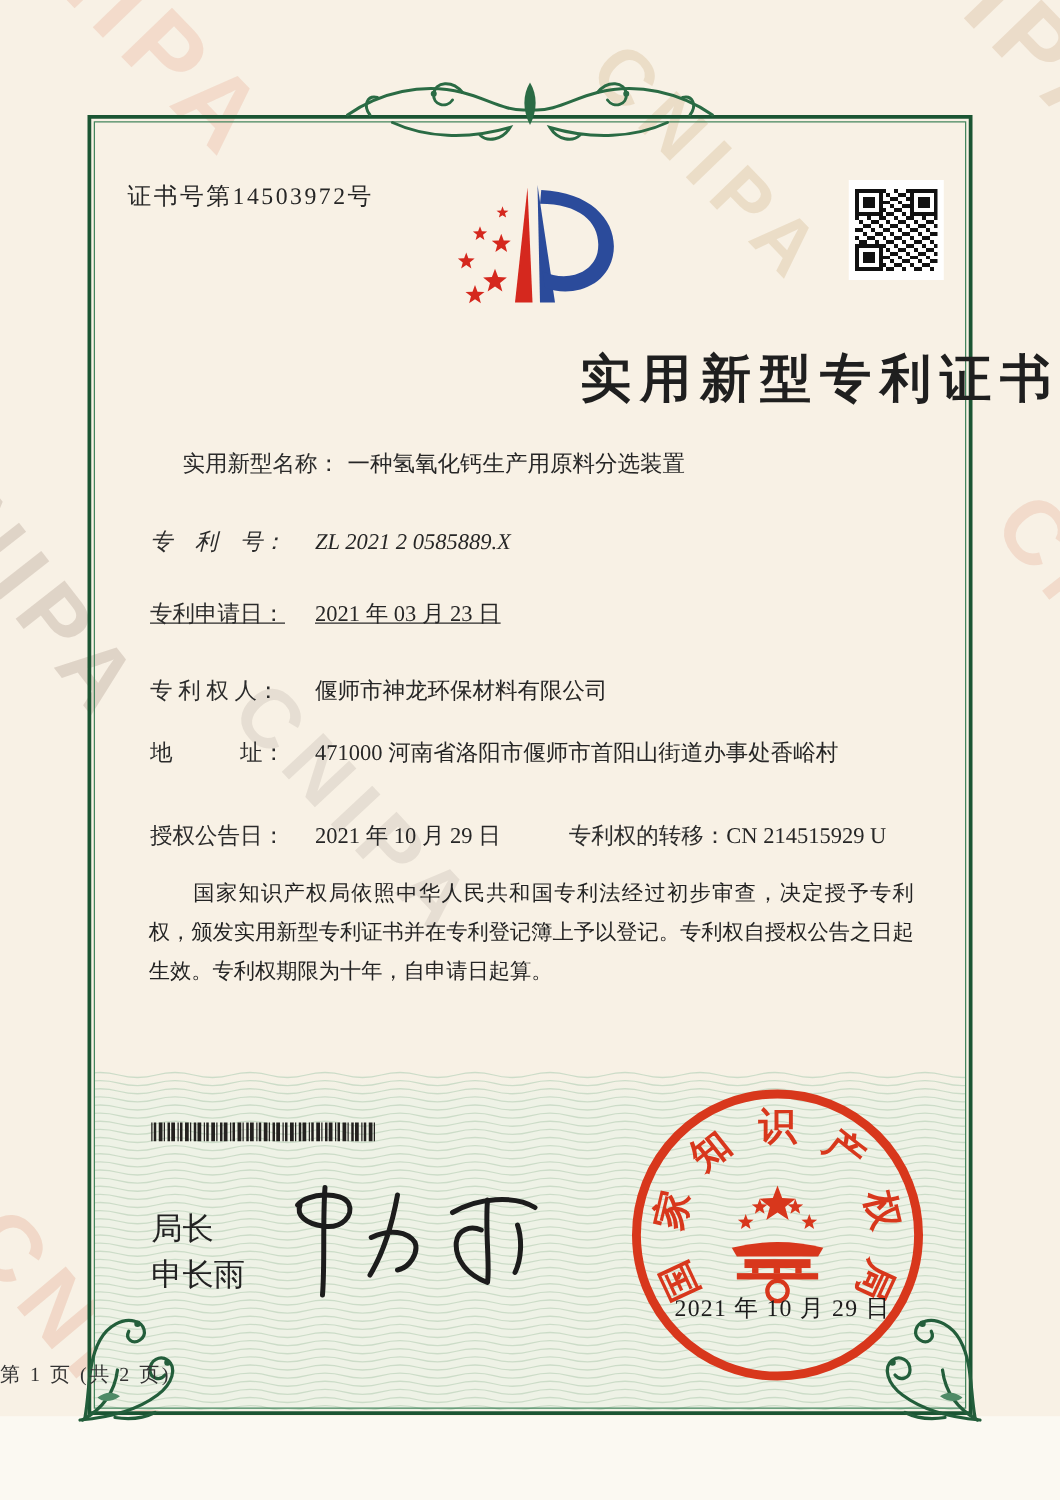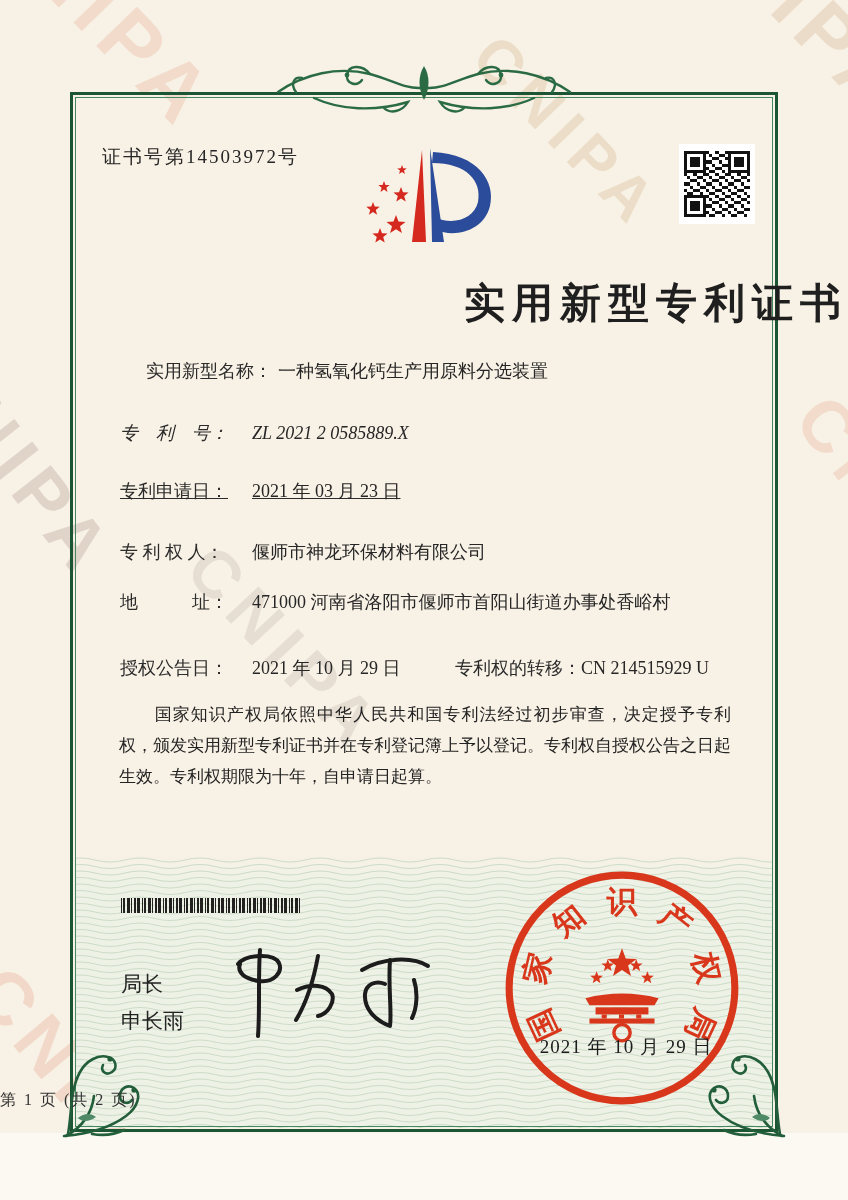--- a/index.html
+++ b/index.html
@@ -55,21 +55,21 @@
   .r5{margin-bottom:24px;}
   .r6{margin-bottom:40px;}
   .fvalue.fixed{width:203px;}
   .body-text{
     position:absolute;left:119px;top:699px;width:612px;
     font-size:17px;line-height:31px;text-align:justify;color:#232323;
   }
   .body-text p{margin:0;text-indent:2.1em;}
   .barcode{position:absolute;left:121px;top:898px;height:15px;display:flex;align-items:stretch;}
   .barcode span{background:#23211f;display:block;height:15px;}
-  .signatory{position:absolute;left:121px;top:966px;font-family:Liberation Serif, serif;font-size:21px;color:#222;line-height:37px;}
+  .signatory{position:absolute;left:121px;top:966px;font-family:Liberation Mono, monospace;font-size:25px;color:#222;line-height:37px;}
   .signature{position:absolute;left:222px;top:928px;}
   .sealwrap{position:absolute;left:500px;top:866px;width:244px;height:244px;}
   .seal-date{
     position:absolute;left:528px;top:1034px;width:196px;text-align:center;
     font-size:19px;letter-spacing:1px;color:#1c1c1c;z-index:6;
   }
   .page-info{position:absolute;left:0;right:0;top:1090px;text-align:left;font-size:16px;letter-spacing:2px;color:#333;}
   .continuation{
     position:absolute;left:329px;top:1142px;width:190px;height:38px;background:#ffffff;
     display:flex;align-items:center;justify-content:center;font-size:18px;letter-spacing:2px;color:#2a2a2a;z-index:6;

